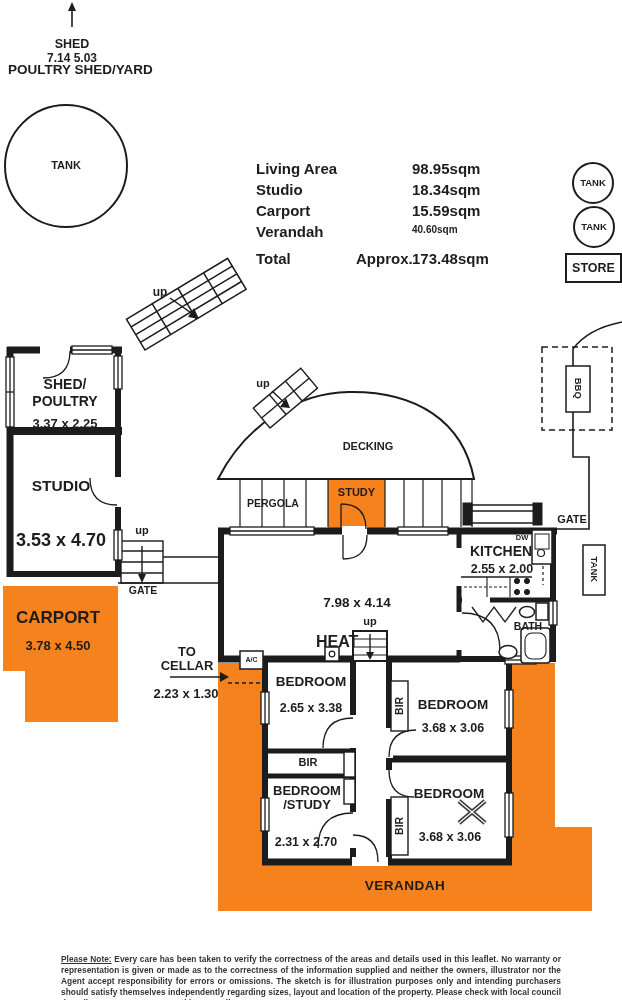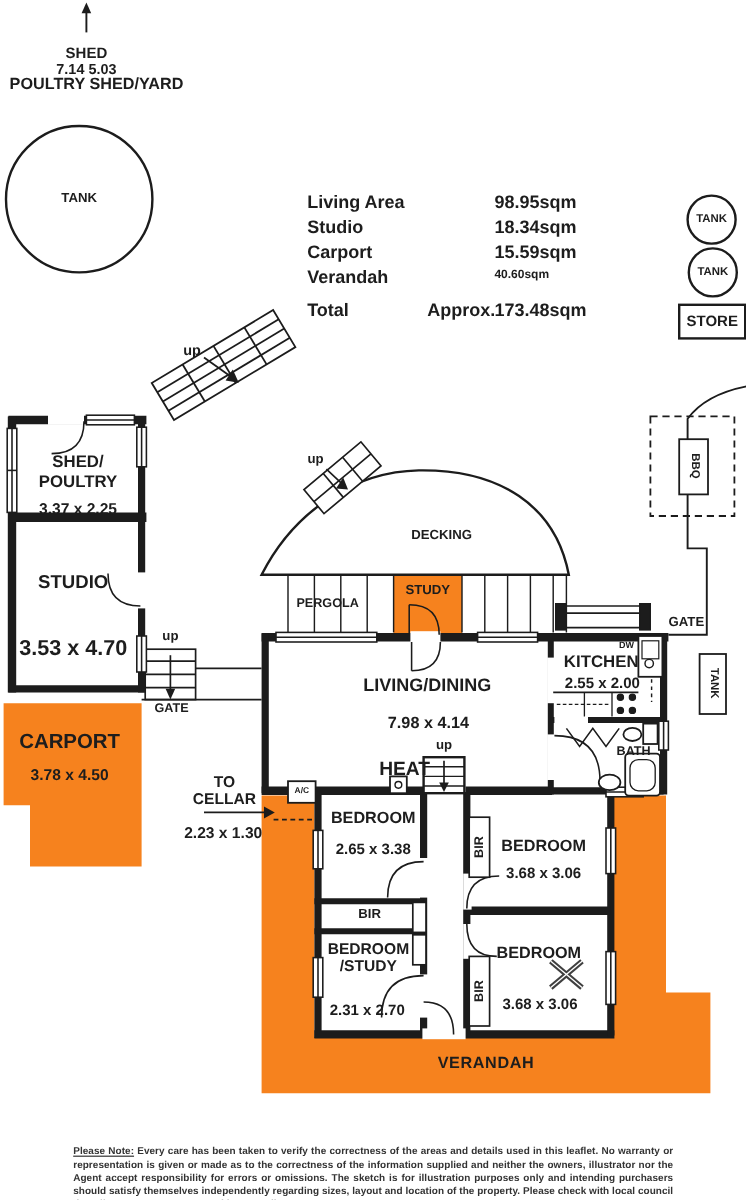--- a/index.html
+++ b/index.html
@@ -283,21 +283,20 @@
   <div class="lbl" style="left:11px;top:477px;width:100px;font-size:15.5px">STUDIO</div>
   <div class="lbl" style="left:11px;top:530px;width:100px;font-size:18px">3.53 x 4.70</div>
 
   <div class="lbl" style="left:8px;top:608px;width:100px;font-size:17px">CARPORT</div>
   <div class="lbl" style="left:8px;top:639px;width:100px;font-size:13px">3.78 x 4.50</div>
 
   <div class="lbl" style="left:328px;top:440px;width:80px;font-size:11px">DECKING</div>
   <div class="lbl" style="left:229px;top:498px;width:88px;font-size:10.5px">PERGOLA</div>
   <div class="lbl" style="left:328px;top:486px;width:57px;font-size:11px">STUDY</div>
 
-  <div class="lbl" style="left:281px;top:564px;width:150px;font-size:15px">LIVING/DINING</div>
   <div class="lbl" style="left:282px;top:595px;width:150px;font-size:13.5px">7.98 x 4.14</div>
 
   <div class="lbl" style="left:466px;top:544px;width:70px;font-size:14px">KITCHEN</div>
   <div class="lbl" style="left:467px;top:562px;width:70px;font-size:12.5px">2.55 x 2.00</div>
   <div class="lbl" style="left:512px;top:534px;width:20px;font-size:7.5px">DW</div>
   <div class="lbl" style="left:505px;top:621px;width:46px;font-size:10.5px">BATH</div>
   <div class="lbl" style="left:316px;top:633px;width:34px;font-size:16px">HEAT</div>
   <div class="lbl" style="left:240px;top:656px;width:23px;font-size:7px">A/C</div>
 
   <div class="lbl" style="left:161px;top:645px;width:52px;font-size:13px">TO</div>

